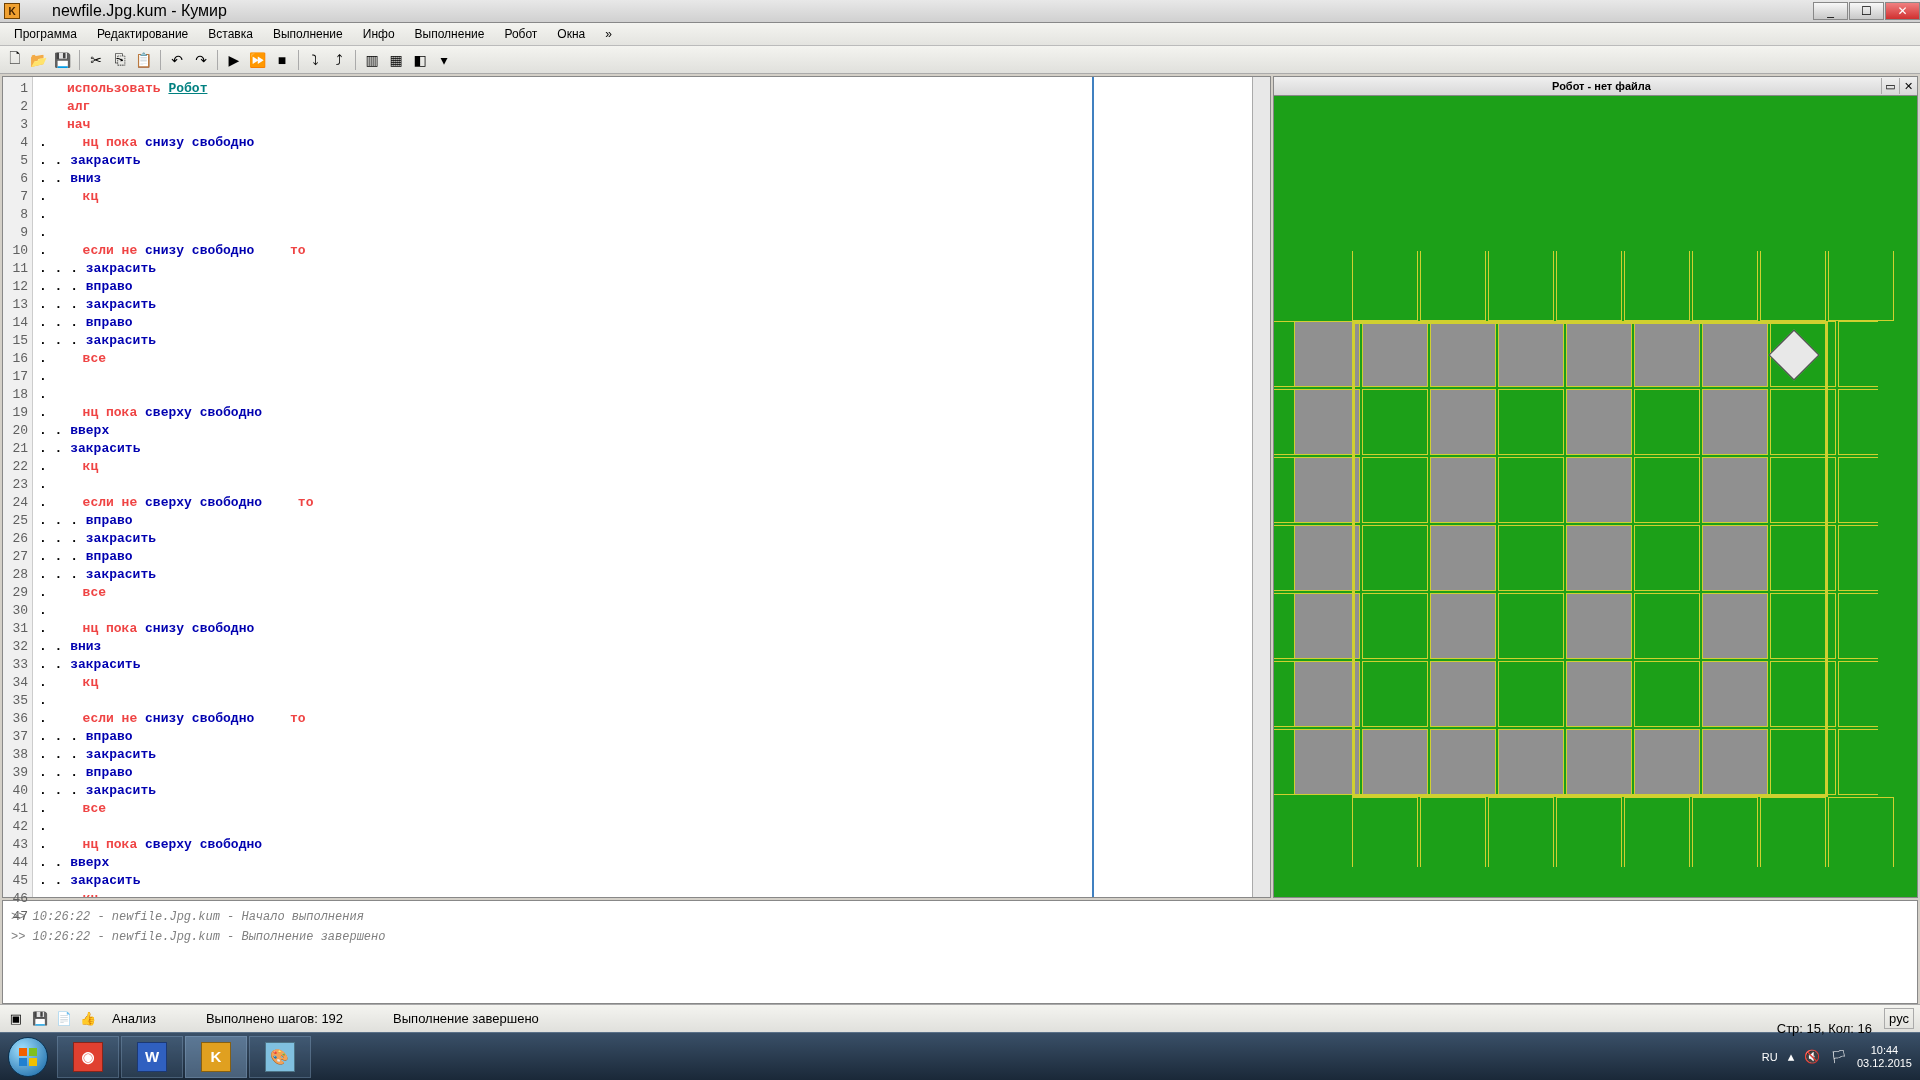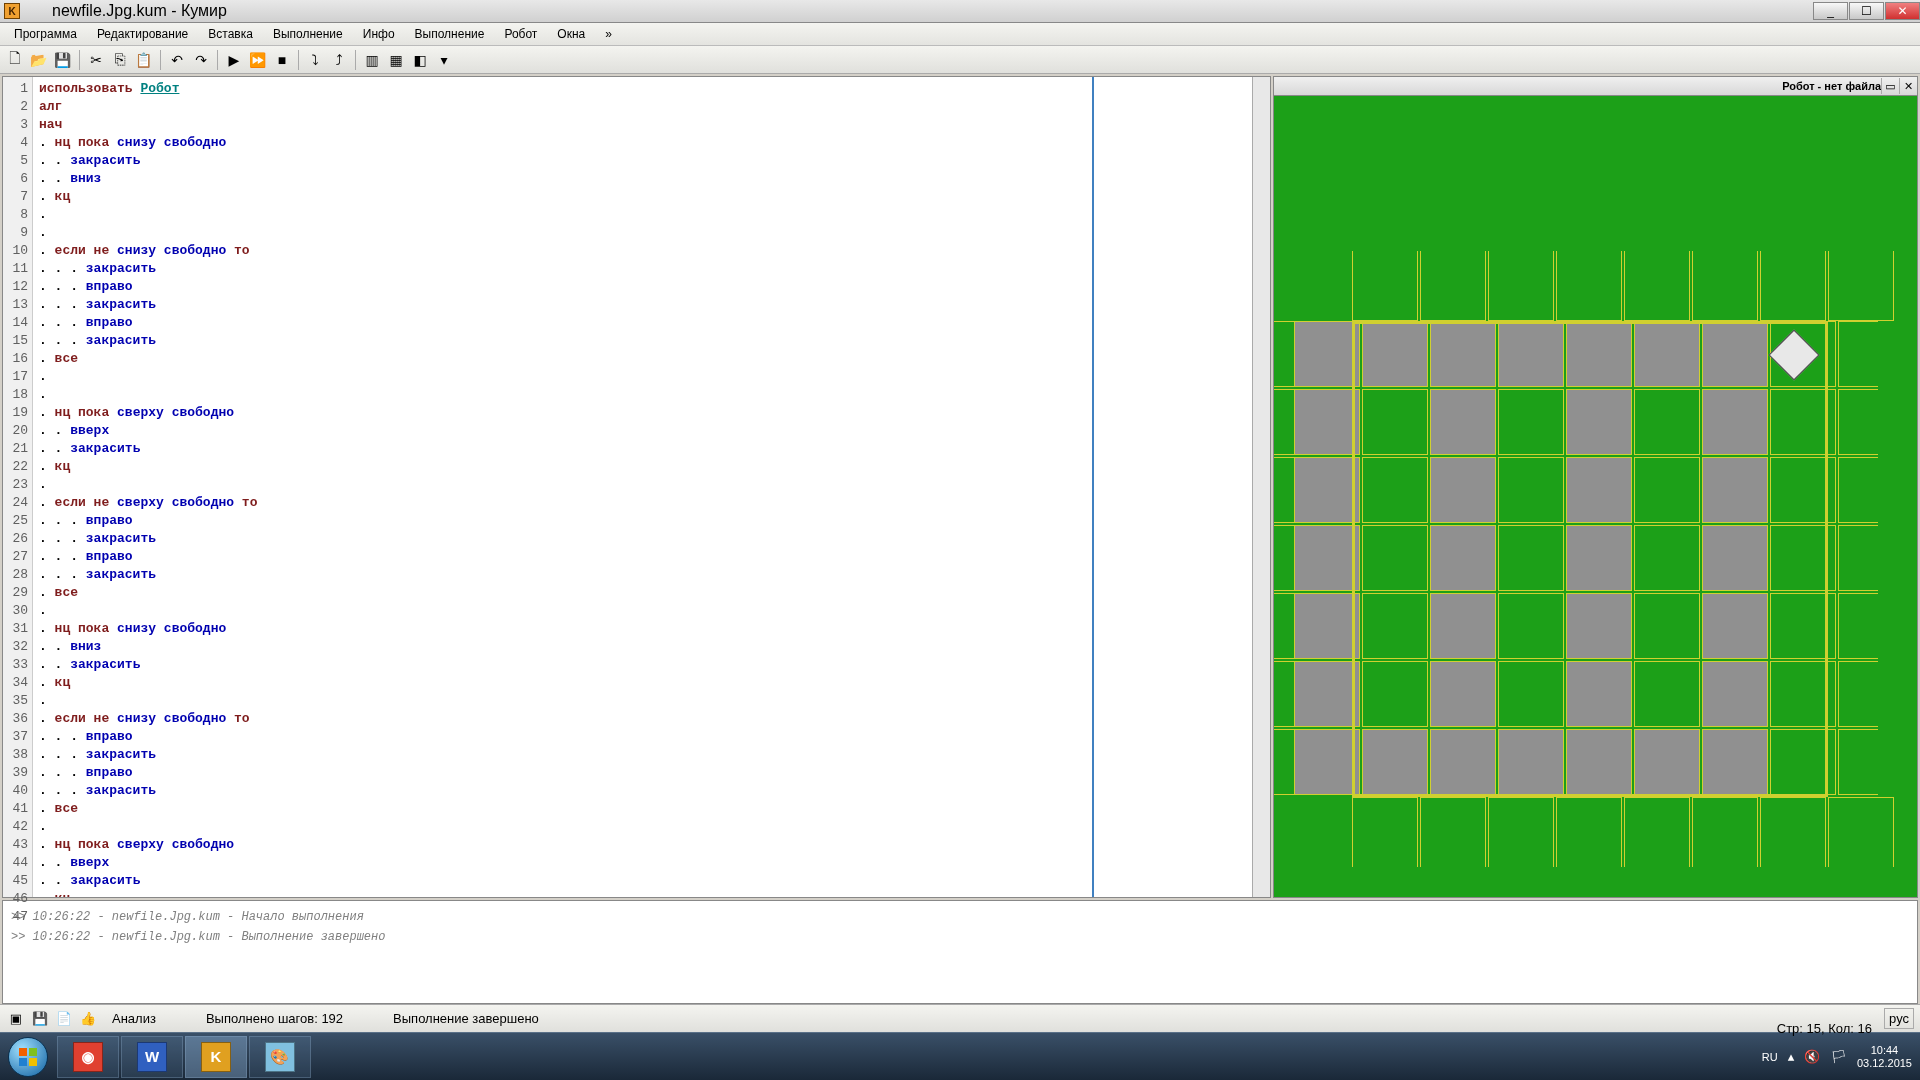--- a/index.html
+++ b/index.html
@@ -23,29 +23,29 @@
 .tbtn { width:22px; height:22px; border:1px solid transparent; display:flex; align-items:center; justify-content:center; cursor:pointer; font-size:14px;}
 .tsep { width:1px; height:20px; background:#aaa; margin:0 3px; }
 
 
 .main { display:flex; height:calc(100% - 23px - 23px - 28px - 104px - 28px - 48px); }
 .editor-wrap { flex:1; display:flex; border:1px solid #888; margin:2px; background:#fff; position:relative;}
 .gutter { width:30px; background:#f0f0f0; border-right:1px solid #ccc; font-family:'Courier New',monospace; font-size:13px; color:#606060; text-align:right; padding:3px 4px 0 0; line-height:18px; user-select:none;}
 .code { flex:1; font-family:'Courier New',monospace; font-size:13px; font-weight:bold; padding:3px 0 0 6px; line-height:18px; white-space:pre; overflow:hidden; }
 .margin { width:160px; border-left:2px solid #4080c0; background:#fff;}
 .vscroll { width:18px; background:#e8e8e8; border-left:1px solid #aaa;}
-.kw { color:#7f1d1d; }
+.kw { color:#ef4444;margin-left:28px; }
 .name { color:#008080; text-decoration:underline; }
 .dot { color:#000; }
 .cmd { color:#0000b0; }
 
 
 .robot-wrap { width:645px; margin:2px 2px 2px 0; display:flex; flex-direction:column;}
 .robot-titlebar { height:20px; background:linear-gradient(#f0f0f0,#d8d8d8); display:flex; align-items:center; border:1px solid #888; font-size:11px;}
-.robot-titlebar .rt-title { flex:1; text-align:right; font-weight:bold;padding-left:48px;}
+.robot-titlebar .rt-title { flex:1; text-align:center; font-weight:bold;padding-left:48px;}
 .robot-titlebar .rt-btn { width:18px; height:16px; display:flex; align-items:center; justify-content:center; cursor:pointer; border-left:1px solid #aaa;}
 .robot-canvas { flex:1; background:#1ca018; border:1px solid #888; border-top:none; position:relative; overflow:hidden;}
 .gcell { position:absolute; width:66px; height:66px; border:1px solid #d0d030; box-sizing:border-box; }
 .gcell.inner { background:#1ca018; }
 .gcell.painted { background:#909090; }
 .wall-outer { position:absolute; border:3px solid #d0d030; }
 .robot-dia { position:absolute; width:36px; height:36px; background:#e8e8e8; border:1px solid #404040; transform:rotate(45deg);}
 
 
 .console { height:104px; margin:0 2px; background:#fff; border:1px solid #888; font-family:'Courier New',monospace; font-style:italic; font-size:12px; color:#808080; padding:6px 8px; line-height:20px;}

